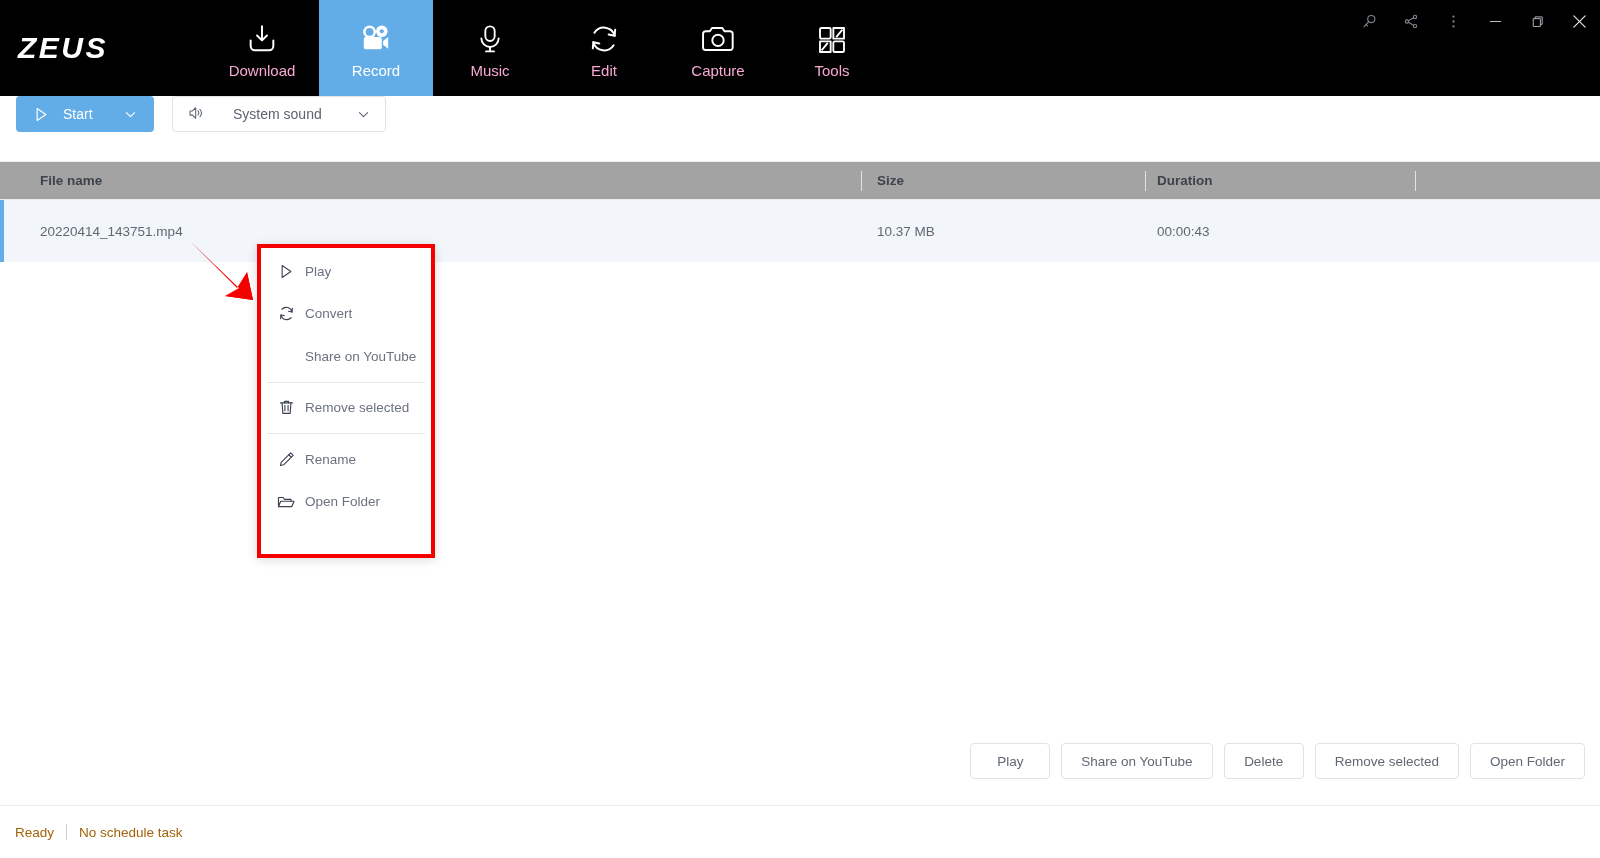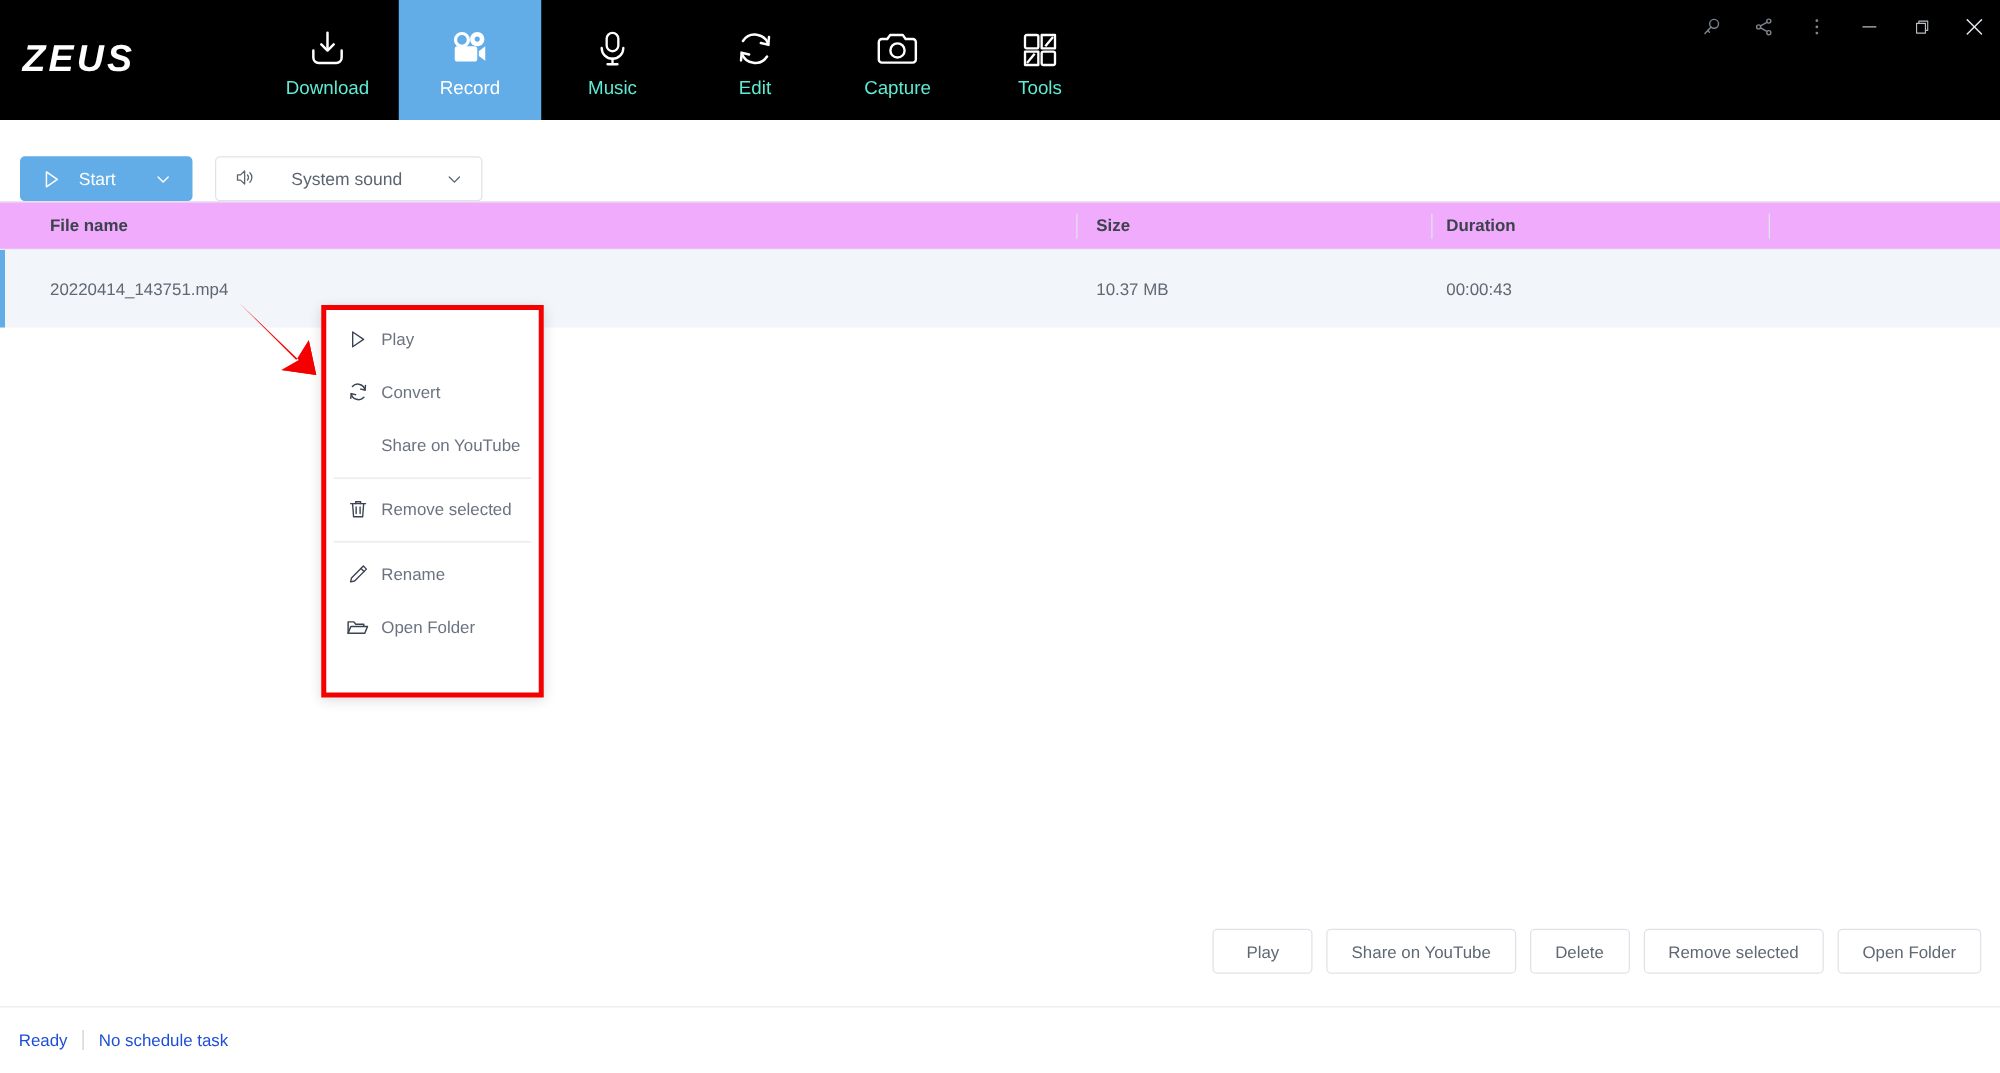--- a/index.html
+++ b/index.html
@@ -18,58 +18,58 @@
   }
   .logo {
     width: 205px; display: flex; align-items: center; padding-left: 18px;
     color: #ffffff; font-size: 30px; font-weight: 800; letter-spacing: 2.5px;
     font-style: italic;
   }
   .navitems { display: flex; align-items: stretch; }
   .navitem {
     width: 114px; display: flex; flex-direction: column;
     align-items: center; justify-content: center; gap: 7px;
-    color: #5eead4; font-size: 15px; cursor: pointer;
+    color: #f9a8d4; font-size: 15px; cursor: pointer;
   }
   .navitem.active { background: #62ade8; color: #ffffff; }
   .navitem .ico { height: 38px; display: flex; align-items: flex-end; }
   .navitem .lbl { line-height: 1; }
 
   .wincontrols {
     position: absolute; right: 8px; top: 8px;
     display: flex; align-items: center; gap: 16px;
   }
   .wincontrols .wc { width: 26px; height: 26px; display: flex;
     align-items: center; justify-content: center; cursor: pointer; }
 
   
   .toolbar {
     position: absolute; left: 0; top: 96px; width: 1600px; height: 65px;
-    background: #ffffff; display: flex; align-items: flex-end; padding-left: 16px; gap: 18px;
+    background: #ffffff; display: flex; align-items: flex-start; padding-left: 16px; gap: 18px;
   }
   .btn-start {
     width: 138px; height: 36px; background: #62ade8; border-radius: 4px;
     display: flex; align-items: center; color: #ffffff; font-size: 14px;
     cursor: pointer;
   }
   .btn-start .pico { margin-left: 16px; display: flex; }
   .btn-start .txt { margin-left: 12px; }
   .btn-start .caret { margin-left: auto; margin-right: 16px; display: flex; }
 
   .btn-sound {
     height: 36px; padding: 0 14px; background: #ffffff;
     border: 1px solid #dfe3e8; border-radius: 4px;
     display: flex; align-items: center; gap: 28px;
     color: #5b6470; font-size: 14px; cursor: pointer;
   }
 
   
   .table-head {
     position: absolute; left: 0; top: 161px; width: 1600px; height: 39px;
-    background: #f0abfc; border-top: 1px solid #e9edf1; border-bottom: 1px solid #e9edf1;
+    background: #a3a3a3; border-top: 1px solid #e9edf1; border-bottom: 1px solid #e9edf1;
   }
   .th {
     position: absolute; top: 0; height: 37px; display: flex; align-items: center;
     color: #3c434c; font-size: 13.5px; font-weight: bold;
   }
   .colsep { position: absolute; top: 9px; width: 1px; height: 20px; background: #dfe4ea; }
 
   .row {
     position: absolute; left: 0; top: 200px; width: 1600px; height: 62px;
     background: #f2f5f9; cursor: pointer;
@@ -111,21 +111,21 @@
     border: 1px solid #dfe3e8; border-radius: 4px;
     display: flex; align-items: center; justify-content: center;
     color: #5f6873; font-size: 13.5px; cursor: pointer;
   }
 
   
   .statusbar {
     position: absolute; left: 0; top: 805px; width: 1600px; height: 53px;
     border-top: 1px solid #e9edf1; background: #ffffff;
     display: flex; align-items: center; padding-left: 15px; gap: 12px;
-    color: #1d4ed8; font-size: 13.5px;
+    color: #a16207; font-size: 13.5px;
   }
   .sbsep { width: 1px; height: 16px; background: #c9cfd6; }
 </style>
 </head>
 <body>
 
 <div id="app">
 
   <div class="topbar">
     <div class="logo">ZEUS</div>

